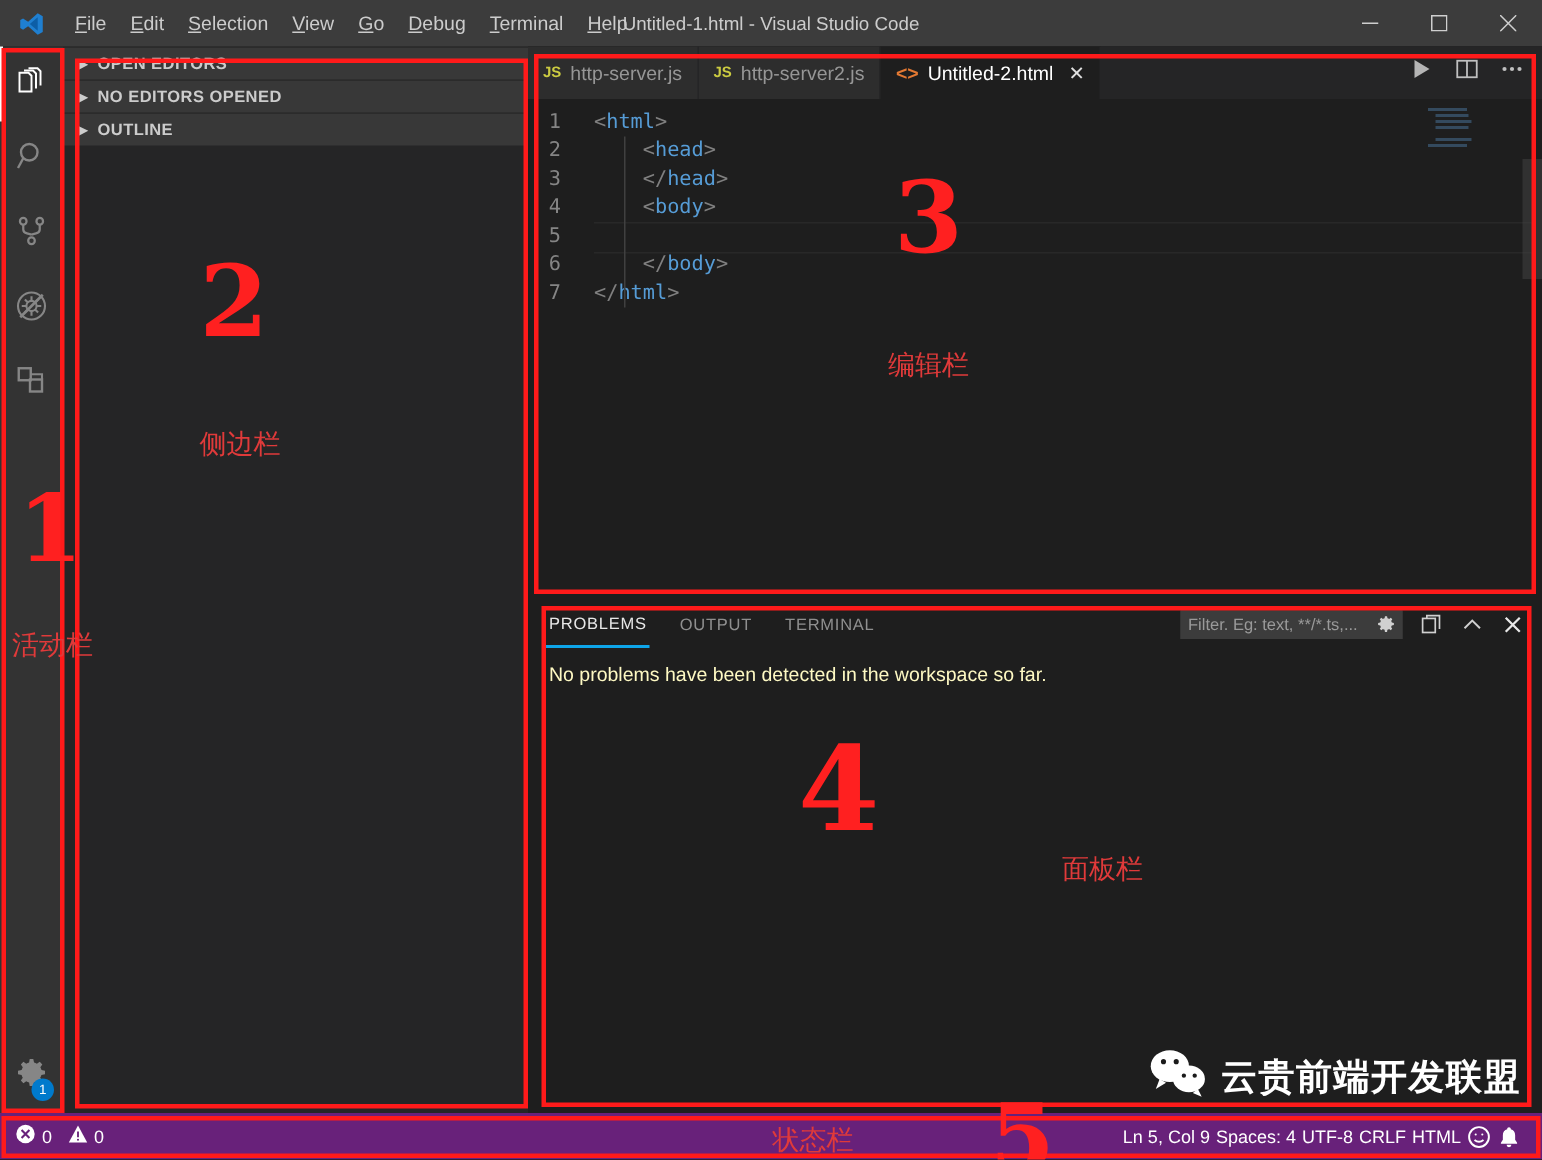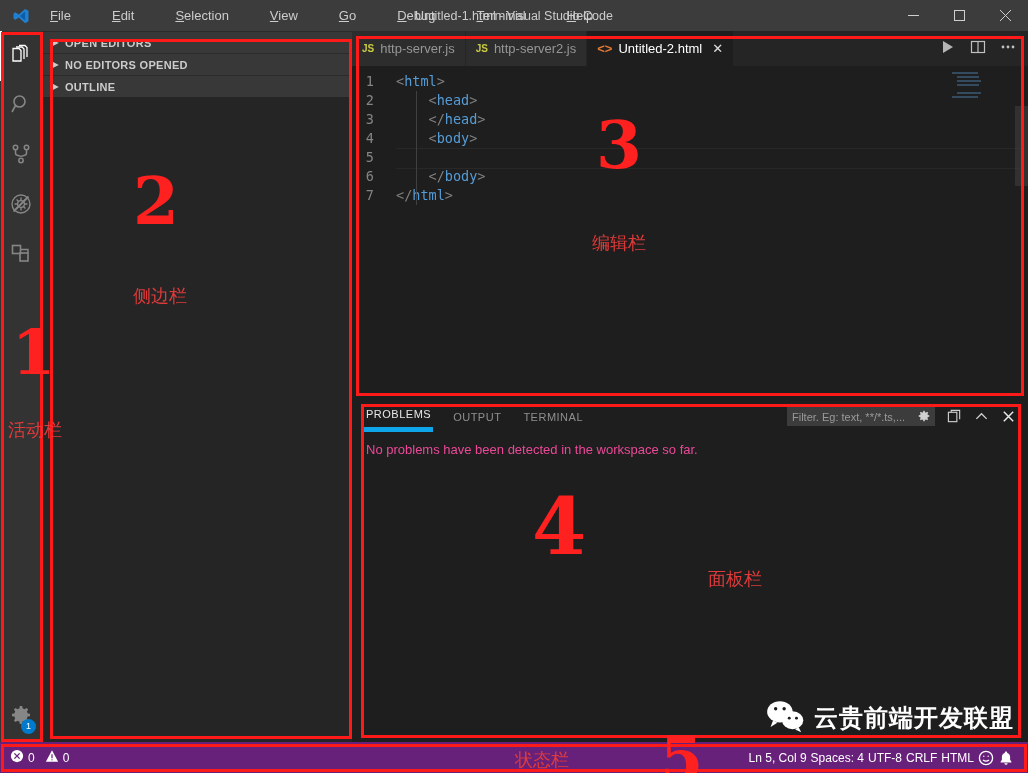--- a/index.html
+++ b/index.html
@@ -15,21 +15,21 @@
   #app { position:relative; width:1028px; height:773px; }
 
   
   .titlebar{
     position:absolute; left:0; top:0; width:1028px; height:31px;
     background:#3c3c3c; display:flex; align-items:center;
     font-size:12.5px; color:#cccccc; user-select:none;
   }
   .vslogo{ width:42px; height:31px; display:flex; align-items:center; justify-content:center;}
   .vslogo svg{ display:block; }
-  .menu{ display:flex; align-items:center; height:31px;gap:25px; }
+  .menu{ display:flex; align-items:center; height:31px; }
   .menu-item{
     padding:4px 8px; font-size:13px; color:#cccccc; line-height:16px;
     white-space:nowrap;
   }
   .menu-item u{ text-decoration:underline; }
   .title-center{
     position:absolute; left:0; right:0; top:0; height:31px;
     display:flex; align-items:center; justify-content:center;
     font-size:12.5px; color:#cccccc; pointer-events:none;
   }
@@ -127,31 +127,31 @@
     background:#1e1e1e; display:flex; flex-direction:column;
   }
   .panel-header{
     height:31px; display:flex; align-items:center; padding:0 12px; gap:18px;
     position:relative;
   }
   .ptab{
     font-size:11px; letter-spacing:.5px; color:#8f8f8f; text-transform:uppercase;
     height:31px; display:flex; align-items:center; padding:0 2px;
   }
-  .ptab.active{ color:#e7e7e7; border-bottom:5px solid #0ea5e9; }
+  .ptab.active{ color:#e7e7e7; border-bottom:2px solid #0ea5e9; }
   .panel-actions{ margin-left:auto; display:flex; align-items:center; gap:12px; }
   .filterbox{
     width:148px; height:19px; background:#3c3c3c; border:1px solid #3c3c3c;
     color:#9a9a9a; font-size:11px; display:flex; align-items:center; padding:0 4px;
     position:relative;
   }
   .filterbox .fgear{ position:absolute; right:3px; top:1px; color:#c7c7c7; }
   .picon{ color:#cfcfcf; display:flex; align-items:center; }
   .panel-body{
-    padding:10px 14px; font-size:13px; color:#ec4899;
+    padding:10px 14px; font-size:13px; color:#fef9c3;
   }
 
   
   .statusbar{
     position:absolute; left:0; bottom:0; width:1028px; height:31px;
     background:#68217a; display:flex; align-items:center;
     font-size:12px; color:#ffffff;
   }
   .sb-left{ display:flex; align-items:center; gap:6px; padding-left:10px; }
   .sb-right{ margin-left:auto; display:flex; align-items:center; gap:4px; padding-right:14px; }

